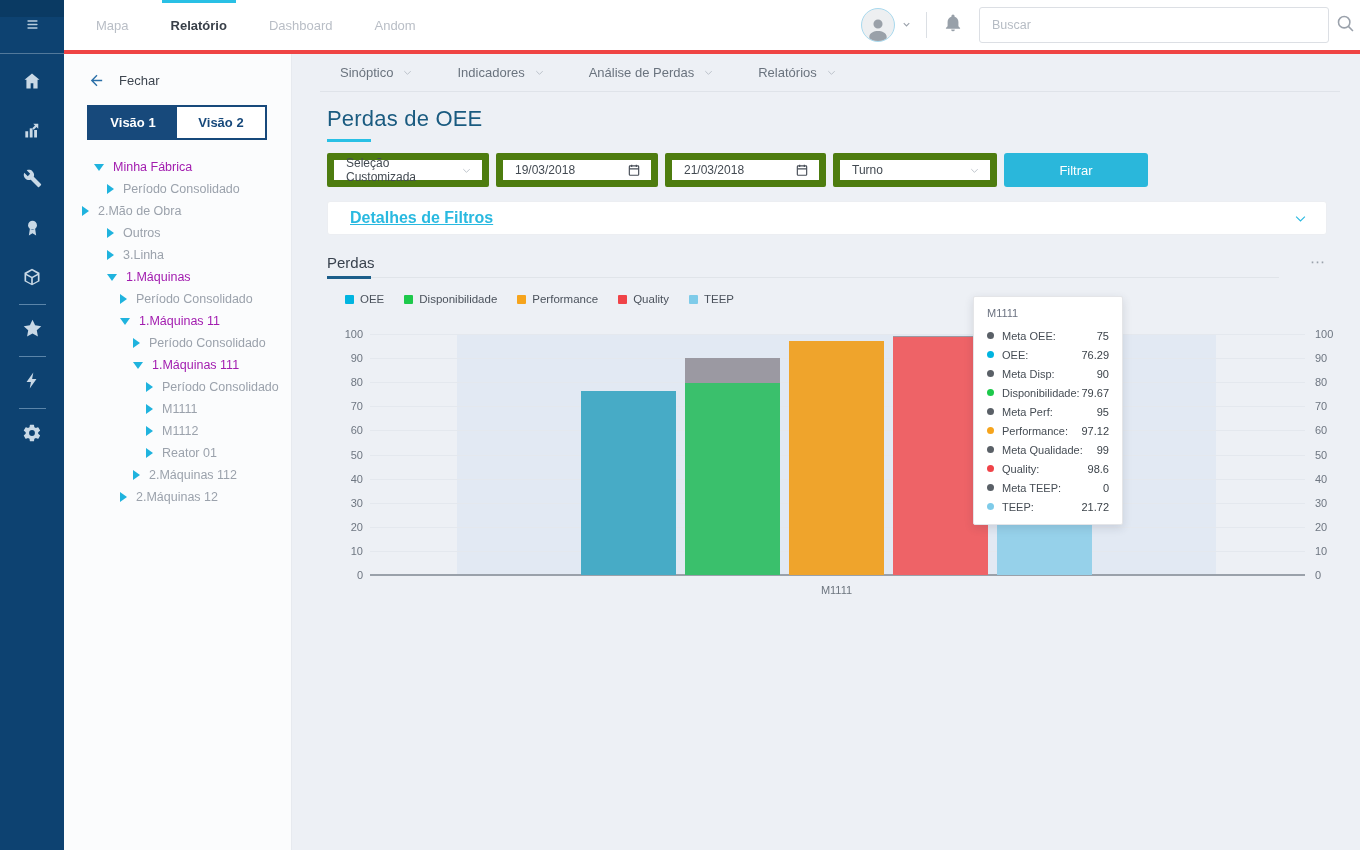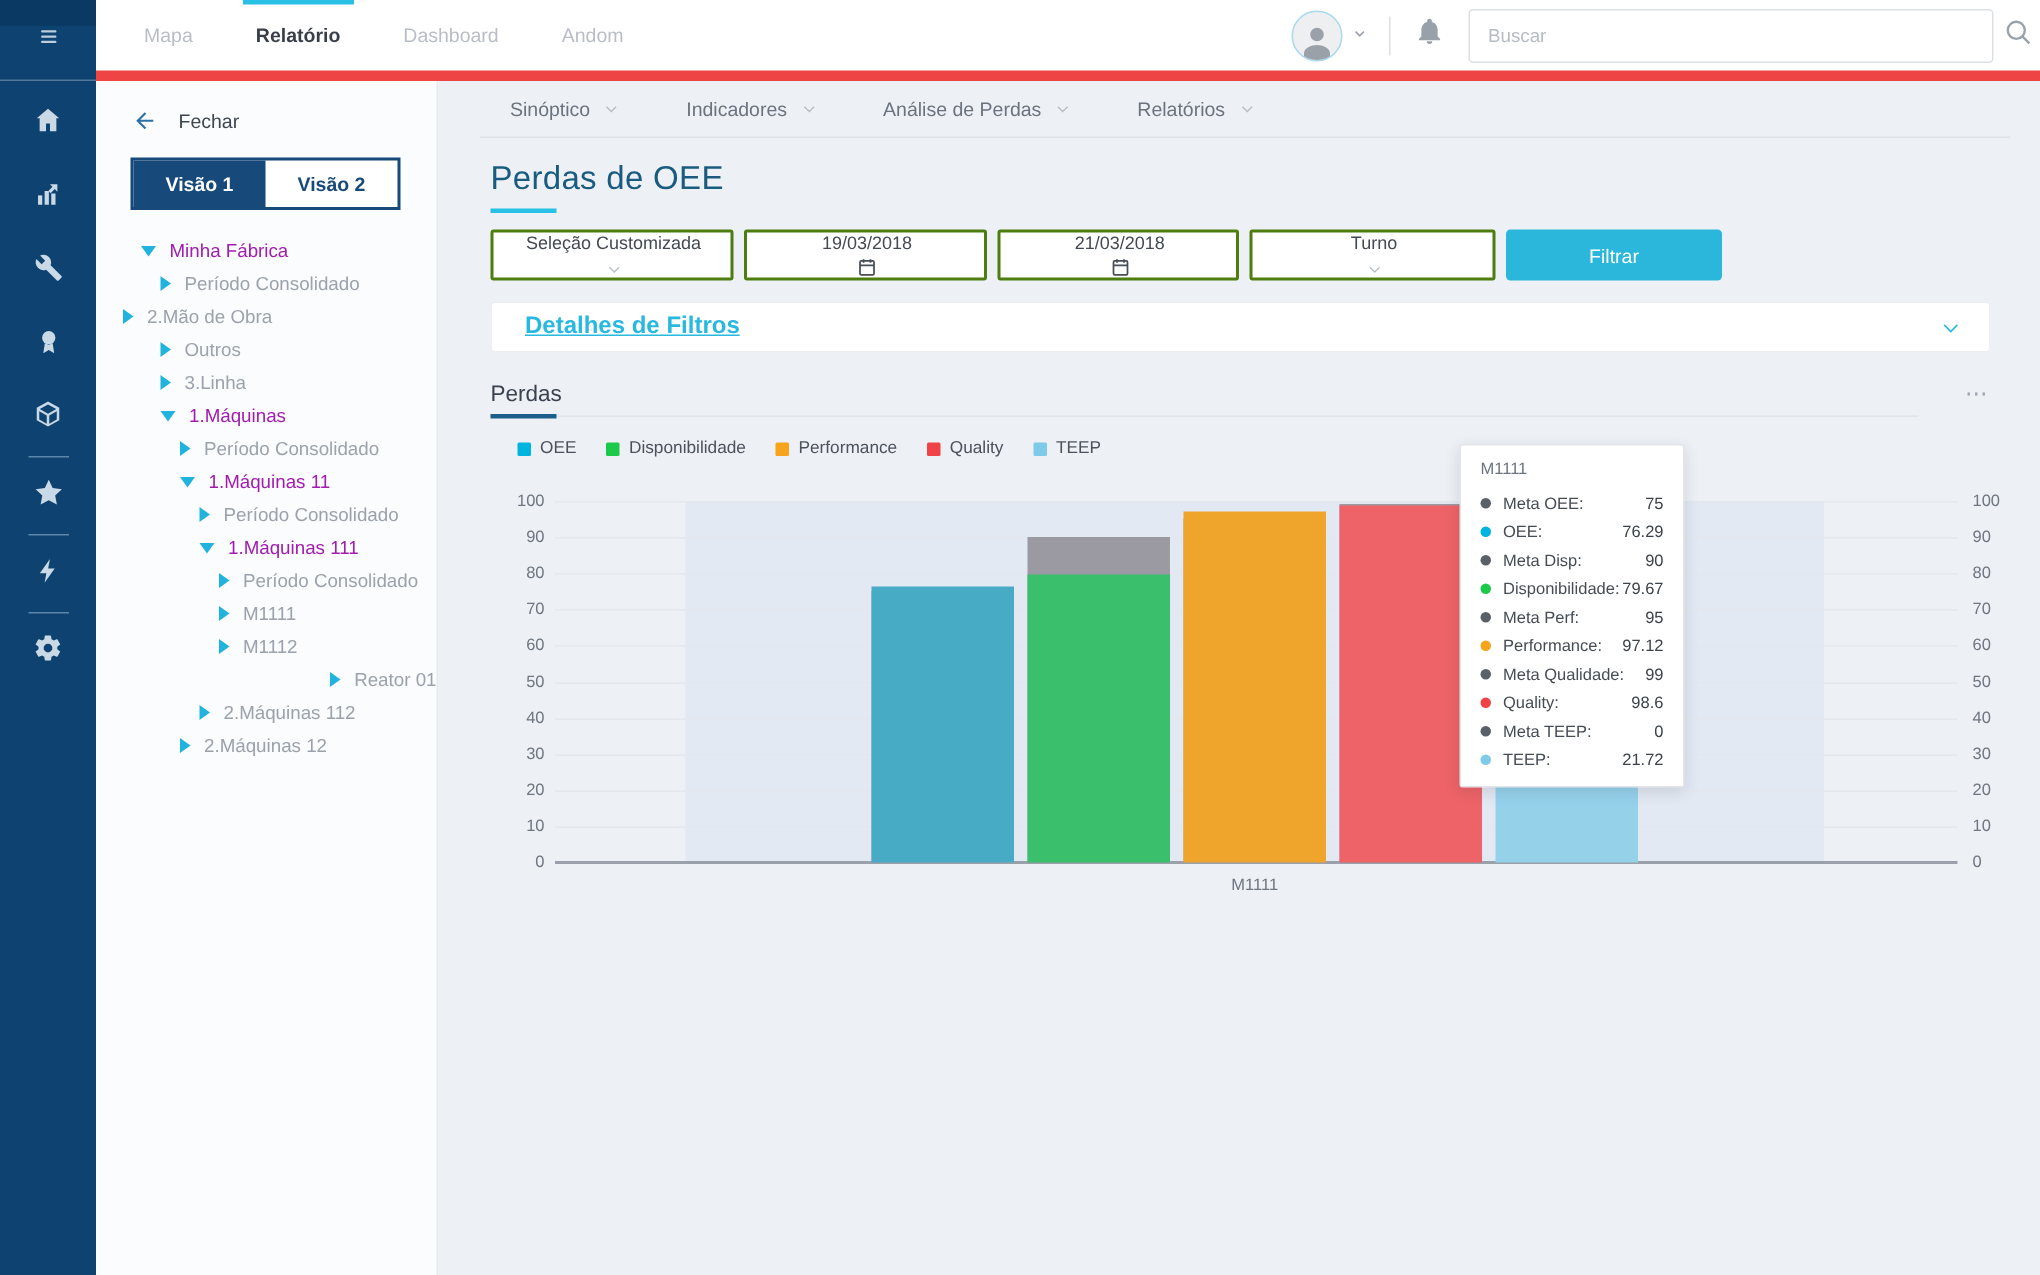--- a/index.html
+++ b/index.html
@@ -14,21 +14,21 @@
           background:#0d4271; z-index:30; }
   .rail-top { height:54px; background:linear-gradient(#0a3a63 0 17px,#0d4271 17px);
               display:flex; align-items:center; justify-content:center;
               color:#b9cede; border-bottom:1px solid rgba(170,200,225,.45); }
   .rail-list { display:flex; flex-direction:column; align-items:center; padding-top:4px; }
   .rail-item { width:64px; height:49px; display:flex; align-items:center; justify-content:center;
                color:#c9d9e6; cursor:pointer; }
   .rail-divider { width:27px; border-top:1px solid rgba(170,200,225,.5); margin:1px 0; }
   
   .topbar { position:absolute; left:64px; top:0; width:1296px; height:54px;
-            background:#fff; border-bottom:7px solid #ef4444; display:flex;
+            background:#fff; border-bottom:4px solid #ef4444; display:flex;
             align-items:center; z-index:20; }
   .topnav { display:flex; align-items:center; height:100%; margin-left:32px; gap:42px; }
   .topnav-item { position:relative; height:100%; display:flex; align-items:center;
                  font-size:13px; color:#b9bec6; cursor:pointer; }
   .topnav-item.active { color:#383f48; font-weight:bold; }
   .topnav-item.active::after { content:""; position:absolute; left:-9px; right:-9px; top:0;
                  height:3px; background:#29c0e5; }
   .topbar-right { margin-left:auto; display:flex; align-items:center; padding-right:4px; }
   .avatar { width:34px; height:34px; border-radius:50%; background:#edeff1;
             border:1px solid #a8d9ee; display:flex; align-items:flex-end; justify-content:center;
@@ -65,23 +65,23 @@
   .main { position:absolute; left:292px; top:54px; width:1068px; height:796px; }
   .menubar { height:38px; display:flex; align-items:center; gap:44px;
              margin:0 20px 0 28px; border-bottom:1px solid #dfe3e9; padding-left:20px; }
   .menubar-item { display:flex; align-items:center; gap:9px; font-size:13px;
                   color:#6a737e; cursor:pointer; }
   .menubar-item .chev { color:#b7bdc6; display:flex; }
   .content { padding:14px 33px 0 35px; }
   .page-title { font-size:22px; color:#1a5b80; font-weight:500; letter-spacing:.2px; }
   .title-underline { width:44px; height:3px; background:#29c0e5; margin-top:7px; }
   .filters { display:flex; gap:7px; margin-top:11px; }
-  .field { background:#fff; border:2px solid #4d7c0f; border-radius:2px; height:34px;
+  .field { background:#fff; border:7px solid #4d7c0f; border-radius:2px; height:34px;
            display:flex; align-items:center; justify-content:space-between;
-           padding:0 10px 0 12px; font-size:12px; color:#434a52; cursor:pointer;flex-direction:column; }
+           padding:0 10px 0 12px; font-size:12px; color:#434a52; cursor:pointer; }
   .field .ficon { display:flex; color:#b9bfc7; }
   .field .cal { color:#474e57; }
   .btn-filtrar { width:144px; height:34px; background:#2ab7db; color:#fff; border:none;
                  border-radius:3px; font-family:inherit; font-size:13px; cursor:pointer; }
   .details-card { margin-top:14px; height:34px; background:#fff; border-radius:3px;
                   border:1px solid #eceef2; display:flex; align-items:center;
                   justify-content:space-between; padding:0 18px 0 22px; }
   .details-link { font-size:16px; font-weight:bold; color:#29b9e0;
                   text-decoration:underline; cursor:pointer; }
   .details-chevron { color:#29b9e0; cursor:pointer; display:flex; }
@@ -274,21 +274,21 @@
         <span>Período Consolidado</span>
       </div>
       <div class="tree-row" style="padding-left: 82px;">
         <span class="tri tri-closed"></span>
         <span>M1111</span>
       </div>
       <div class="tree-row" style="padding-left: 82px;">
         <span class="tri tri-closed"></span>
         <span>M1112</span>
       </div>
-      <div class="tree-row" style="padding-left: 82px; justify-content: flex-end;">
+      <div class="tree-row" style="padding-left: 82px;">
         <span class="tri tri-closed"></span>
         <span>Reator 01</span>
       </div>
       <div class="tree-row" style="padding-left: 69px;">
         <span class="tri tri-closed"></span>
         <span>2.Máquinas 112</span>
       </div>
       <div class="tree-row" style="padding-left: 56px;">
         <span class="tri tri-closed"></span>
         <span>2.Máquinas 12</span>

